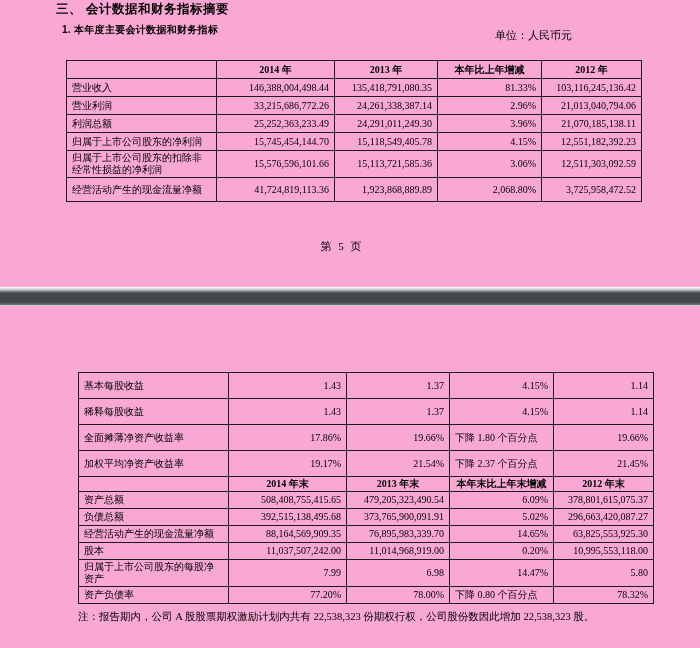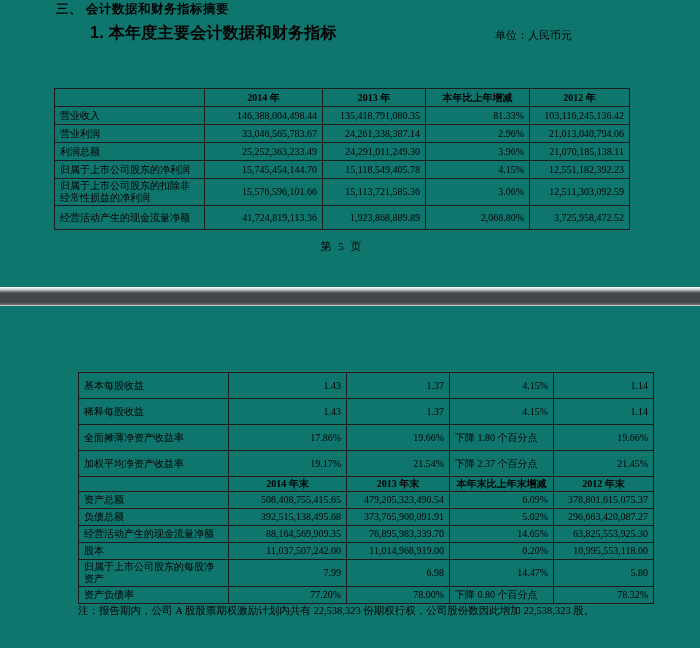--- a/index.html
+++ b/index.html
@@ -1,40 +1,40 @@
 <!DOCTYPE html>
 <html><head>
 <meta charset="utf-8">
 <style>
   html,body{margin:0;padding:0;background:#ffffff;}
-  .page{position:relative;width:700px;height:648px;background:#0f766e;overflow:hidden;
+  .page{position:relative;width:700px;height:648px;background:#f9a8d4;overflow:hidden;
         font-family:"Liberation Serif",serif;color:#000;}
   .sec-heading{position:absolute;top:1px;left:56px;font-family:"Liberation Sans",sans-serif;
         font-weight:bold;font-size:12.5px;letter-spacing:.5px;}
   .sub-heading{position:absolute;top:23px;left:62px;font-family:"Liberation Sans",sans-serif;
-        font-weight:bold;font-size:16px;letter-spacing:.3px;margin-left:28px;}
+        font-weight:bold;font-size:10px;letter-spacing:.3px;}
   .unit-label{position:absolute;top:28px;left:495px;font-size:11px;}
-  .tbl-wrap1{position:absolute;top:60px;left:54px;margin-top:28px;}
+  .tbl-wrap1{position:absolute;top:60px;left:66px;}
   .tbl-wrap2{position:absolute;top:372px;left:62px;padding-left:16px;}
   table.fin{border-collapse:collapse;table-layout:fixed;width:575px;}
   table.fin td{border:1px solid #1c1c1c;padding:1px 5px;font-size:10px;line-height:12px;
         vertical-align:middle;overflow:hidden;word-break:break-all;}
   td.hdr{font-weight:bold;text-align:center;font-size:10.5px;line-height:13px;}
   td.lbl{text-align:left;font-size:10.5px;}
   td.num{text-align:right;}
   td.ctr{text-align:left;font-size:10.5px;}
   #income-table td{height:15px;}
   #income-table tr:last-child td{height:21px;}
   #balance-table td{height:23px;}
   #balance-table tr.mid-hdr td{height:auto;}
   #balance-table tr.compact td{height:14px;}
   .page-footer{position:absolute;top:239px;left:62px;width:560px;text-align:center;
         font-size:11px;letter-spacing:2px;}
   .separator-bar{position:absolute;top:287px;left:0;width:700px;height:19px;}
-  .table-note{font-size:10.5px;line-height:13px;width:575px;}
+  .table-note{margin-top:6px;font-size:10.5px;line-height:13px;width:575px;}
 </style>
 </head>
 <body>
 
 <div class="page">
 
   <div class="sec-heading">三、 会计数据和财务指标摘要</div>
 
   <div class="sub-heading">1.  本年度主要会计数据和财务指标</div>
 
@@ -59,21 +59,21 @@
           </tr>
           <tr>
             <td class="lbl">营业收入</td>
             <td class="num">146,388,004,498.44</td>
             <td class="num">135,418,791,080.35</td>
             <td class="num">81.33%</td>
             <td class="num">103,116,245,136.42</td>
           </tr>
           <tr>
             <td class="lbl">营业利润</td>
-            <td class="num">33,046,565,783.67</td>
+            <td class="num">33,215,686,772.26</td>
             <td class="num">24,261,338,387.14</td>
             <td class="num">2.96%</td>
             <td class="num">21,013,040,794.06</td>
           </tr>
           <tr>
             <td class="lbl">利润总额</td>
             <td class="num">25,252,363,233.49</td>
             <td class="num">24,291,011,249.30</td>
             <td class="num">3.96%</td>
             <td class="num">21,070,185,138.11</td>

